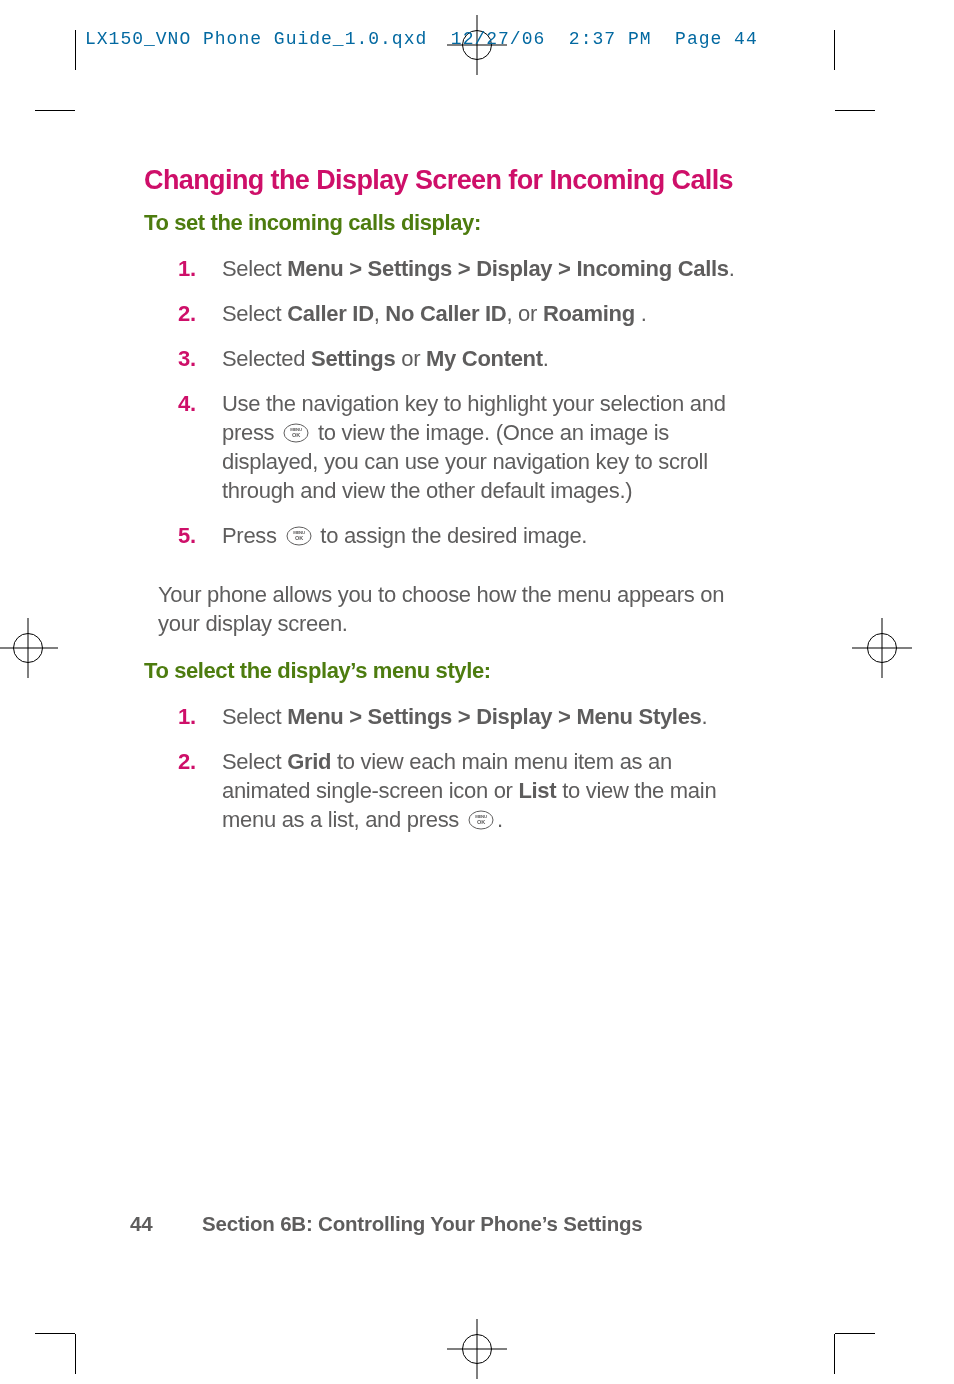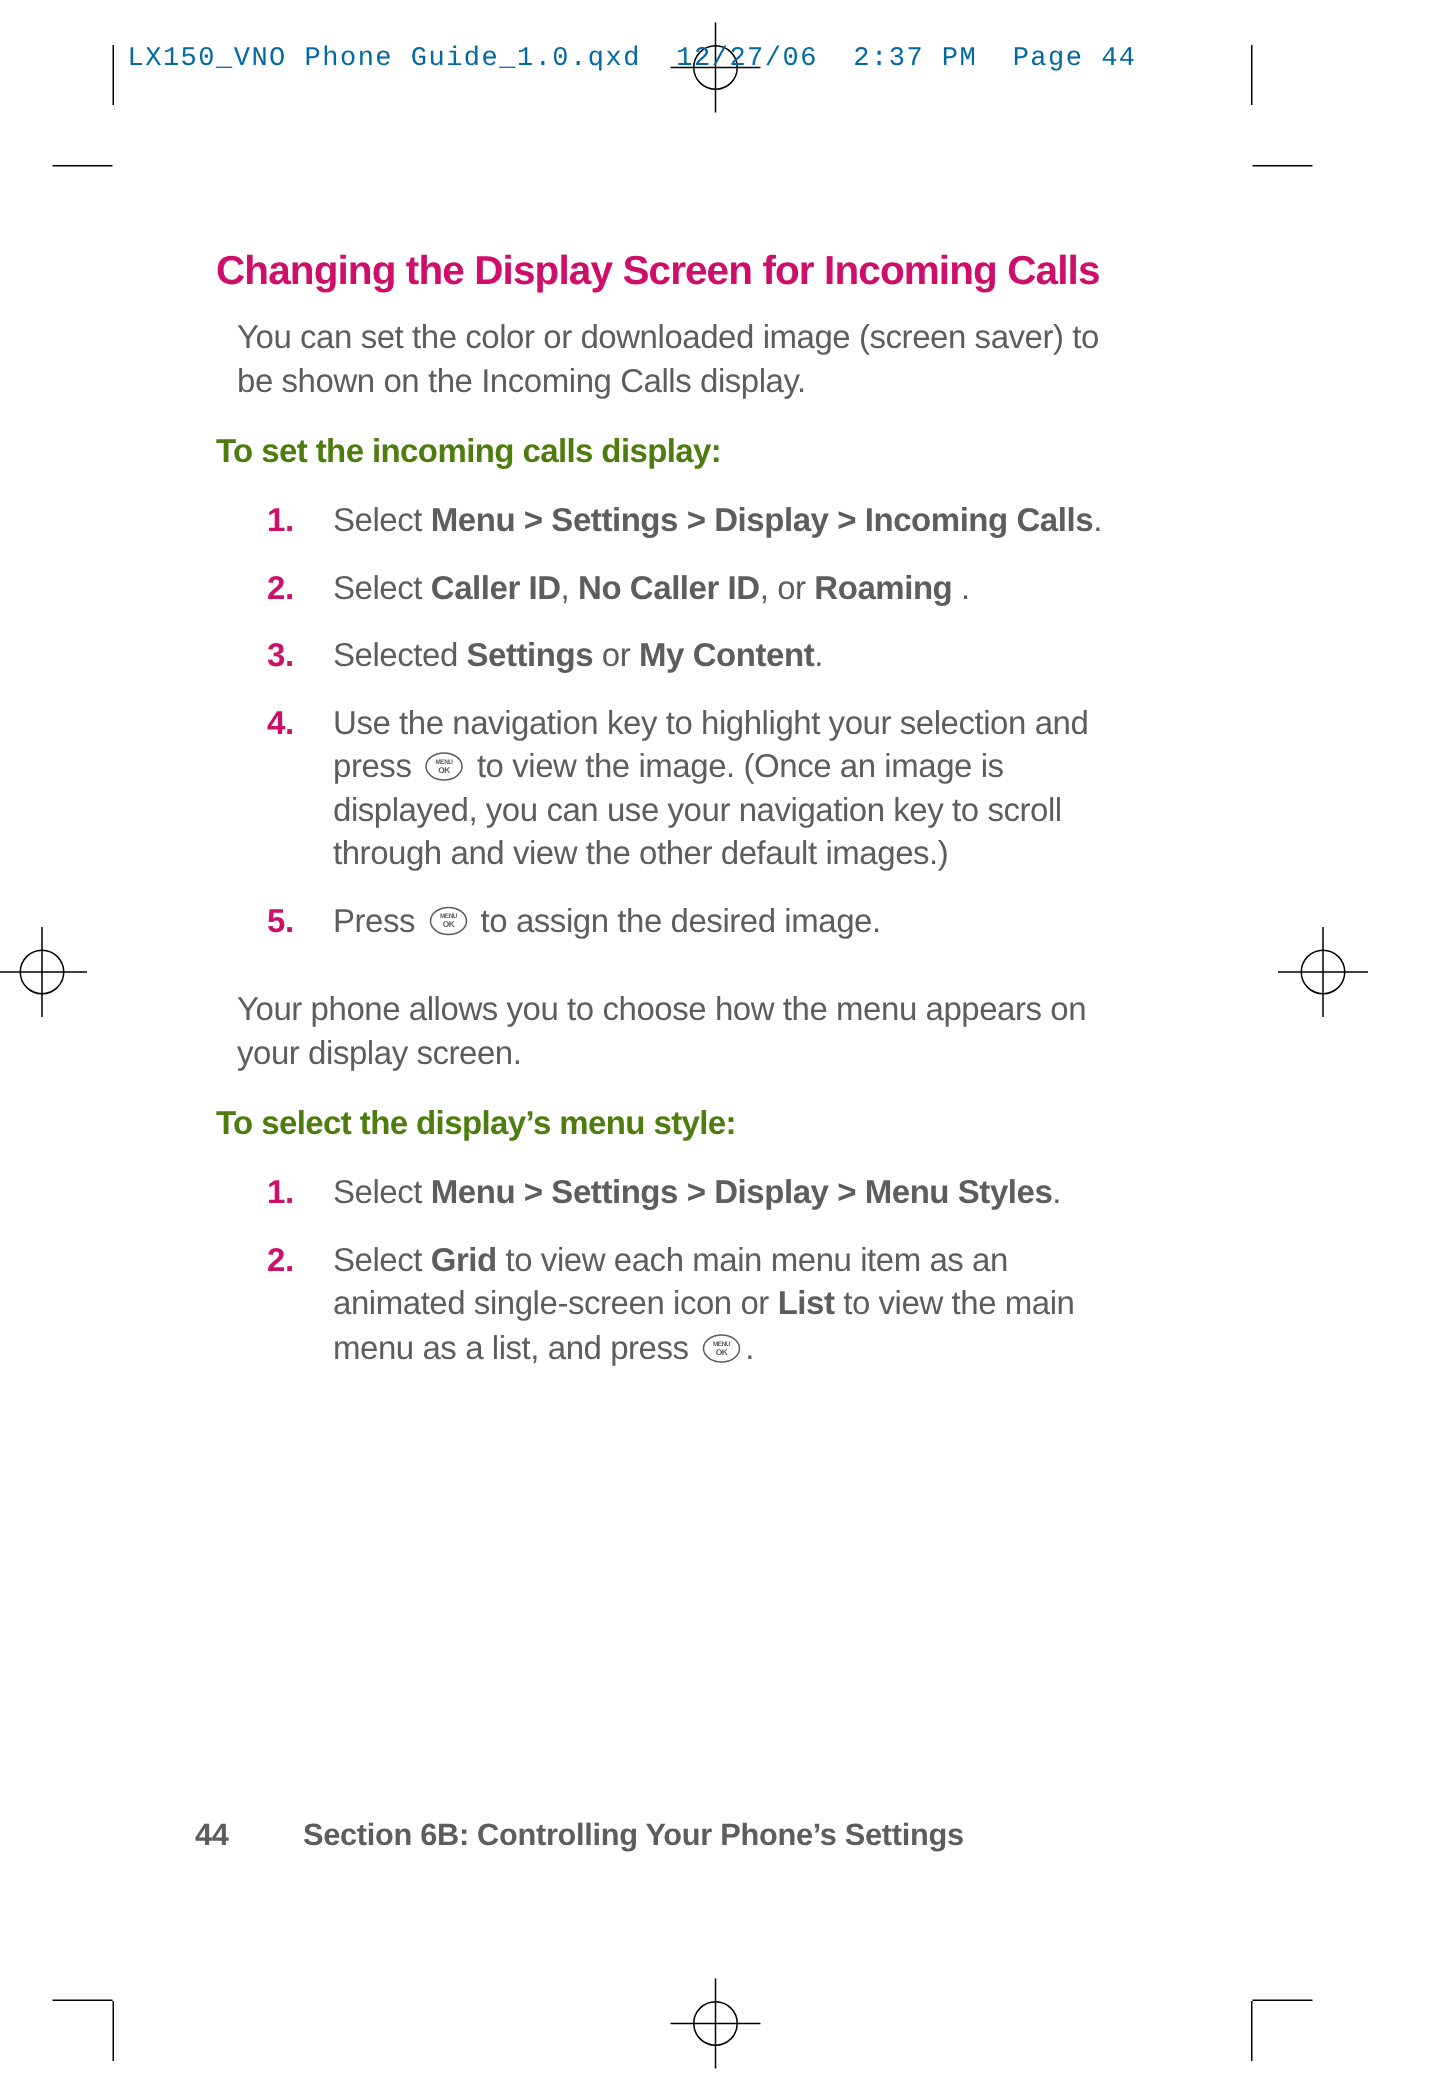--- a/index.html
+++ b/index.html
@@ -182,21 +182,20 @@
     <div class="cross-v"></div>
     <div class="circ"></div>
   </div>
 
 <div class="slug">LX150_VNO Phone Guide_1.0.qxd  12/27/06  2:37 PM  Page 44</div>
 
 <div class="page">
 
   <h2 class="section">Changing the Display Screen for Incoming Calls</h2>
 
-  <p class="body">You can set the color or downloaded image (screen saver) to be shown on the Incoming Calls display.</p>
 
   <p class="subhead">To set the incoming calls display:</p>
 
   <ol class="steps">
     <li>
       <span class="num">1.</span>
       <span>Select </span><strong>Menu &gt; Settings &gt; Display &gt; Incoming Calls</strong><span>.</span>
     </li>
     <li>
       <span class="num">2.</span>

